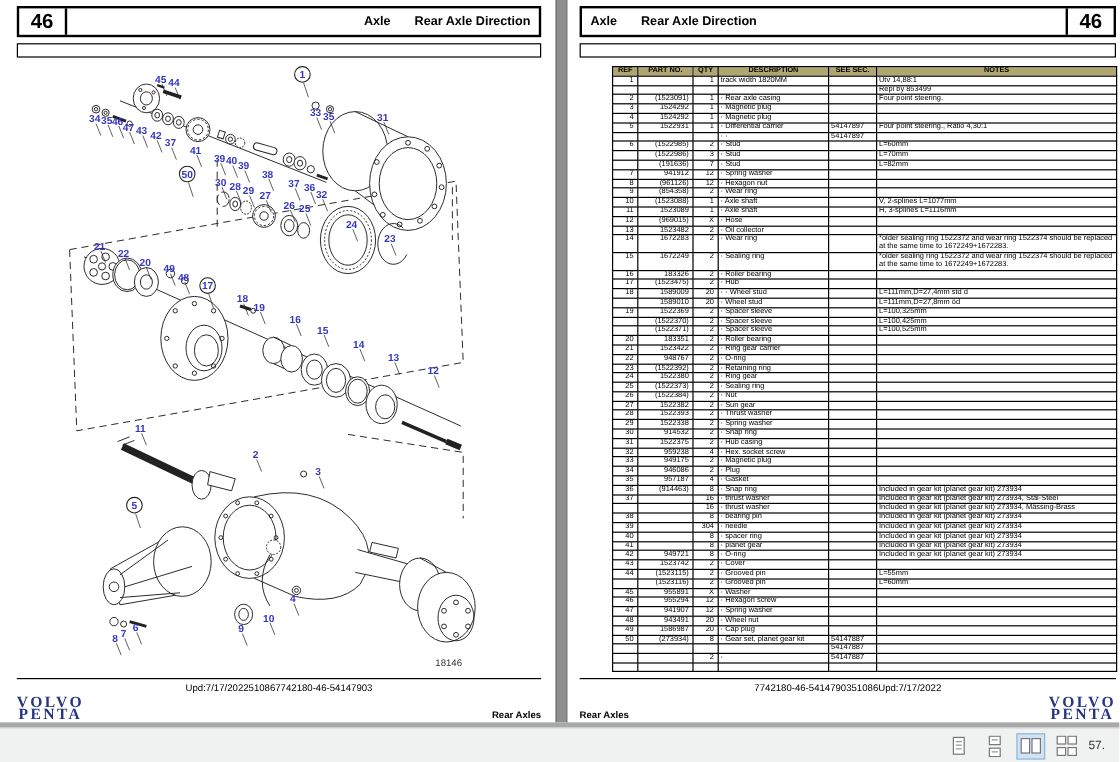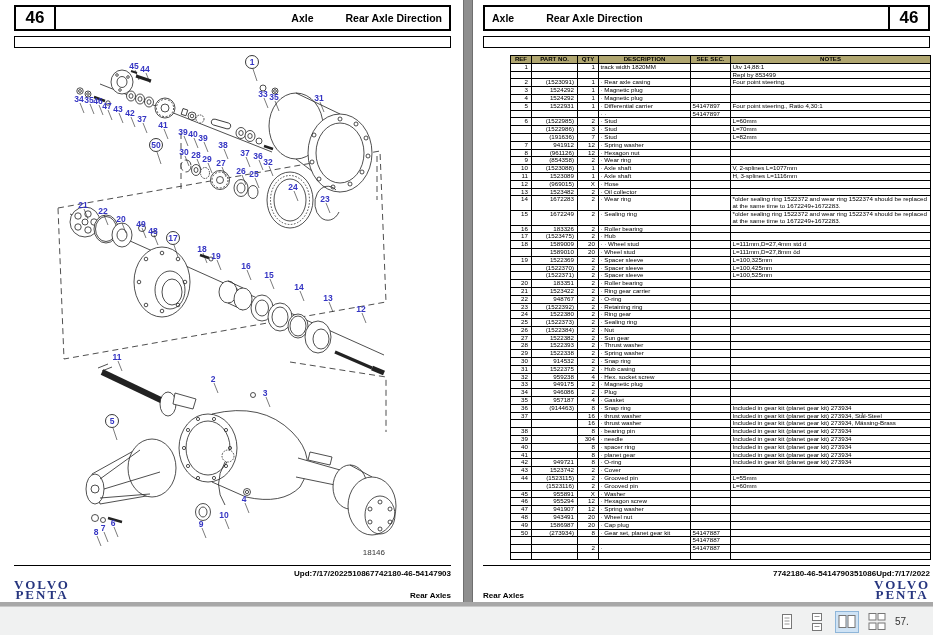--- a/index.html
+++ b/index.html
@@ -17,21 +17,21 @@
     background:var(--page-gap);border-left:1px solid #6f6f6f;border-right:1px solid #6f6f6f;}
   .page-right{left:473px;width:460px;}
 
   
   .hdr{position:absolute;top:5px;height:26px;border:2px solid #000;display:flex;align-items:stretch;}
   .page-left .hdr{left:14px;right:12px;}
   .page-right .hdr{left:10px;right:3px;}
   .hdr-num{width:40px;font-size:17px;font-weight:bold;display:flex;align-items:center;justify-content:center;}
   .page-left .hdr-num{border-right:2px solid #000;}
   .page-right .hdr-num{border-left:2px solid #000;}
-  .hdr-titles{flex:1;display:flex;align-items:center;gap:32px;font-size:10.5px;font-weight:bold;}
+  .hdr-titles{flex:1;display:flex;align-items:center;gap:20px;font-size:10.5px;font-weight:bold;}
   .page-left .hdr-titles{justify-content:flex-end;padding-right:7px;}
   .page-right .hdr-titles{justify-content:flex-start;padding-left:7px;}
   .subbar{position:absolute;top:36px;height:12px;border:1.5px solid #000;}
   .page-left .subbar{left:14px;right:12px;}
   .page-right .subbar{left:10px;right:3px;}
 
   
   .diagram-svg{position:absolute;left:0;top:0;width:463px;height:602px;}
   .diagram-svg text{font-family:"Liberation Sans",sans-serif;font-weight:bold;font-size:8.5px;}
   .diagram-number{position:absolute;right:78px;top:548px;font-size:8px;color:#333;}
@@ -45,41 +45,41 @@
   td.c0,td.c1,td.c2{text-align:right;padding-right:3px;}
   td.c4{text-align:left;}
   td.c5{white-space:normal;}
   col.w0{width:21px;} col.w1{width:46px;} col.w2{width:21px;}
   col.w3{width:92px;} col.w4{width:40px;} col.w5{width:200px;}
 
   
   .footrule{position:absolute;bottom:36px;height:0;border-top:1px solid #000;}
   .page-left .footrule{left:14px;right:12px;}
   .page-right .footrule{left:10px;right:3px;}
-  .footrow{position:absolute;bottom:24px;font-size:8px;font-weight:bold;display:flex;justify-content:flex-end;}
+  .footrow{position:absolute;bottom:24px;font-size:8px;font-weight:normal;display:flex;justify-content:center;}
   .page-left .footrow{left:14px;right:12px;}
   .page-right .footrow{left:10px;right:3px;}
   .subfoot{position:absolute;bottom:2px;font-size:8px;font-weight:bold;display:flex;justify-content:space-between;align-items:flex-end;}
   .page-left .subfoot{left:14px;right:12px;}
   .page-right .subfoot{left:10px;right:3px;}
   .vp-logo{font-family:"Liberation Serif",serif;font-weight:bold;color:var(--logo-blue);
     font-size:13px;line-height:10px;letter-spacing:2px;text-align:center;}
 
   
   .gap-strip{position:absolute;left:0;top:602px;width:933px;height:4px;background:#a8a8a8;}
   .toolbar{position:absolute;left:0;top:606px;width:933px;height:29px;background:var(--toolbar-bg);
     border-top:1px solid #c8c8c8;}
   .nav-group{position:absolute;left:325px;top:0;height:29px;display:flex;align-items:center;gap:24px;margin-top:40px;}
   .tb-btn{width:20px;height:20px;display:flex;align-items:center;justify-content:center;cursor:pointer;}
   .page-box{width:88px;height:18px;background:#fff;border:1px solid #9a9a9a;display:flex;align-items:center;
     padding:0 4px;font-size:10px;color:#222;}
   .page-box input{border:none;outline:none;flex:1;font-size:10px;font-family:"Liberation Sans",sans-serif;
     background:transparent;width:60px;}
   .page-box .caret{color:#555;font-size:7px;}
-  .layout-group{position:absolute;right:0;top:0;height:29px;display:flex;align-items:center;gap:6px;padding-right:12px;}
+  .layout-group{position:absolute;right:0;top:0;height:29px;display:flex;align-items:center;gap:6px;padding-right:0;}
   .layout-btn{width:24px;height:22px;display:flex;align-items:center;justify-content:center;cursor:pointer;border:1px solid transparent;}
   .layout-btn.active{background:var(--active-layout-bg);border:1px solid #8fb6d9;}
   .zoom-text{font-size:10px;color:#333;width:26px;overflow:hidden;white-space:nowrap;}
 </style>
 </head>
 <body>
 
 <div class="viewer">
   <div class="pages">
 

